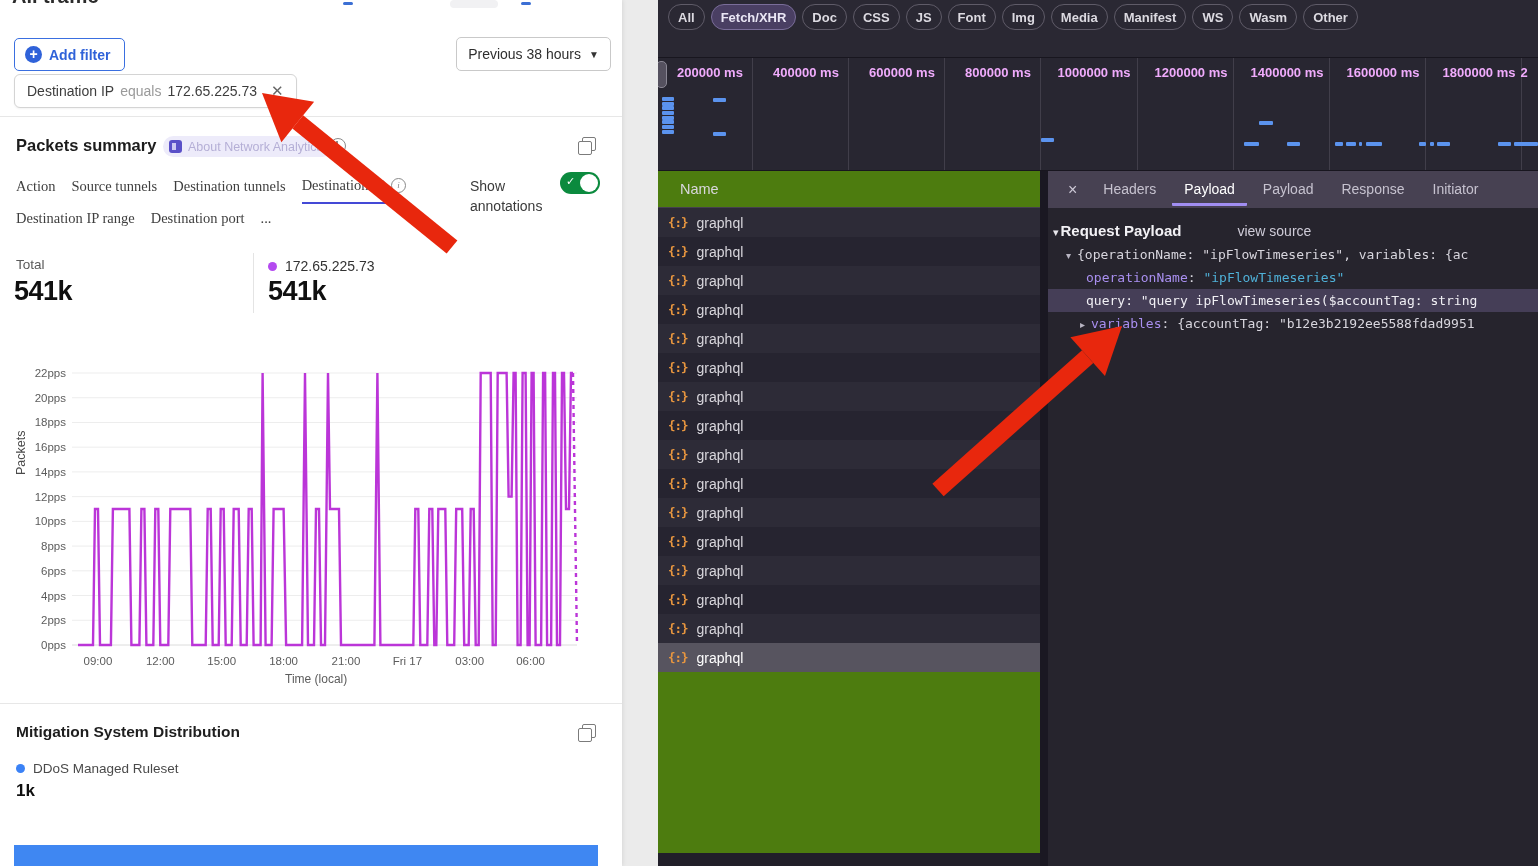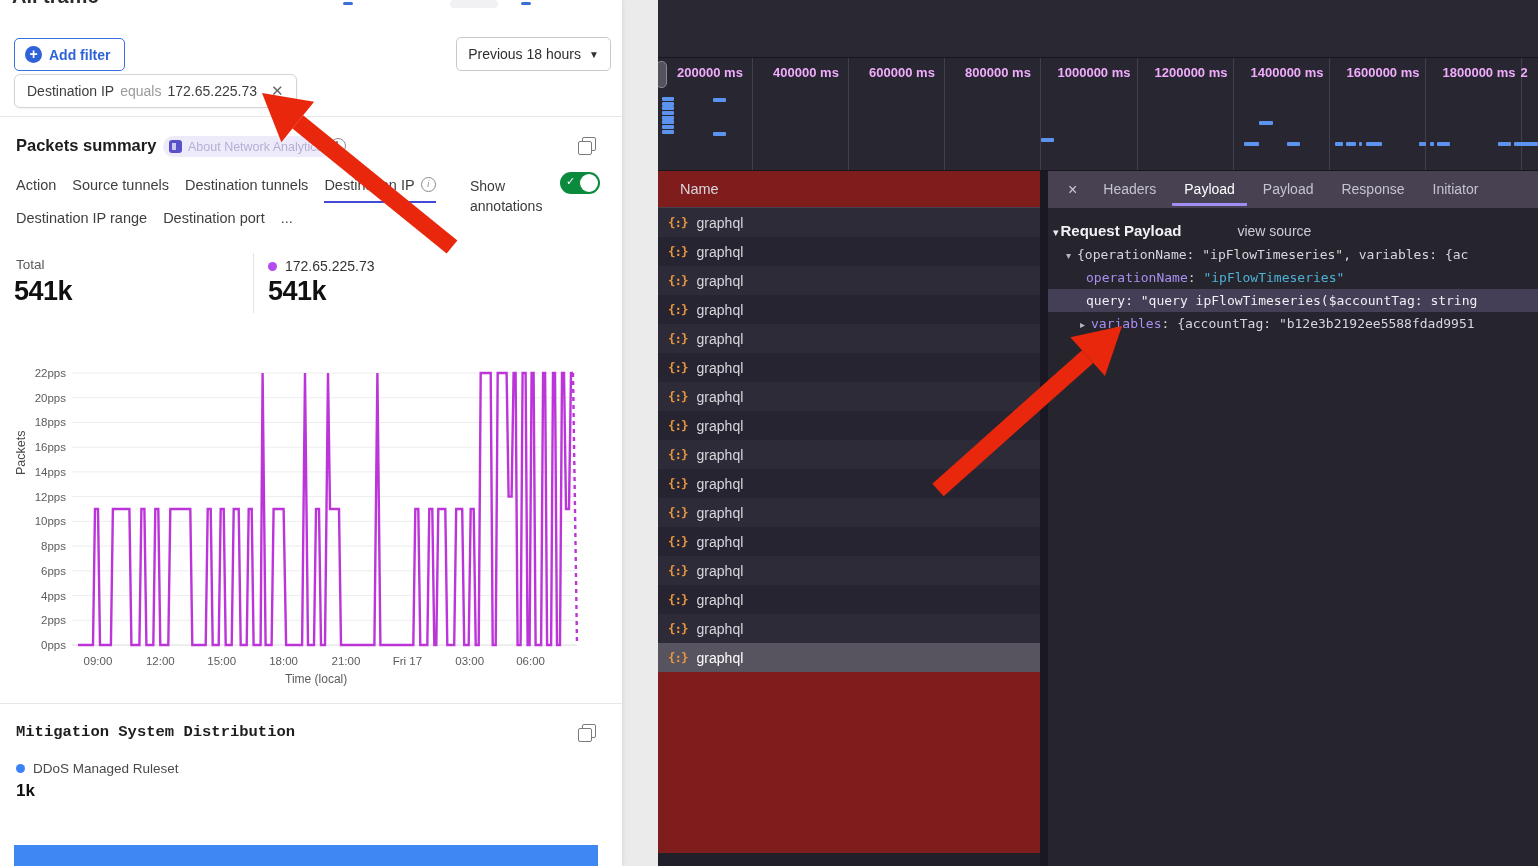--- a/index.html
+++ b/index.html
@@ -41,39 +41,39 @@
   #ps-badge .btxt{font-size:12.5px;color:#b5afd6;}
   .clock{left:330px;top:138px;width:14px;height:14px;border:1.5px solid #8b8b8b;border-radius:50%;}
   .clock::after{content:"";position:absolute;left:5px;top:2px;width:1.5px;height:5px;background:#8b8b8b;}
   .copy-ic{width:12px;height:12px;border:1.5px solid #7b7b7b;border-radius:2px;}
   .copy-ic::before{content:"";position:absolute;left:-5px;top:3px;width:12px;height:12px;border:1.5px solid #7b7b7b;
       border-radius:2px;background:#fff;}
   #copy1{left:582px;top:137px;}
   #copy2{left:582px;top:724px;}
 
   .tabs-row{left:16px;display:flex;gap:16px;font-size:14.5px;color:#3f3f3f;}
-  .ps-tab{cursor:pointer;padding-bottom:8px;position:relative;display:flex;gap:6px;}
+  .ps-tab{cursor:pointer;padding-bottom:8px;position:relative;display:flex;align-items:center;gap:6px;font-family:Liberation Serif, serif;}
   .ps-tab.active{border-bottom:2px solid #4449d6;}
   .info-circ{width:13px;height:13px;border:1.2px solid #8a8a8a;border-radius:50%;font-size:9px;color:#8a8a8a;
       text-align:center;line-height:13px;font-style:italic;}
   #show-ann{left:470px;top:176px;font-size:14px;color:#3a3a3a;line-height:20px;}
   #toggle{left:560px;top:172px;width:40px;height:22px;border-radius:11px;background:#0b8a3e;cursor:pointer;}
   #toggle .knob{position:absolute;right:2px;top:2px;width:18px;height:18px;border-radius:50%;background:#fff;}
   #toggle .chk{position:absolute;left:6px;top:3px;color:#fff;font-size:11px;}
 
   .tot-label{font-size:13.5px;color:#595959;}
   .tot-value{font-size:27px;font-weight:bold;color:#101010;letter-spacing:-.5px;}
   #vdiv{left:253px;top:253px;width:1px;height:60px;background:#e4e4e4;}
   .dot{width:9px;height:9px;border-radius:50%;display:inline-block;}
 
   #chart-wrap{left:0;top:360px;width:622px;height:332px;}
   #ylabel{left:14px;top:475px;font-size:12.5px;color:#4a4a4a;transform:rotate(-90deg);transform-origin:left top;}
   #xlabel{left:285px;top:672px;font-size:12px;color:#5c5c5c;}
 
-  #mit-title{left:16px;top:723px;font-size:15.5px;font-weight:bold;color:#1e1e1e;font-family:Liberation Mono, monospace;}
+  #mit-title{left:16px;top:723px;font-size:15.5px;font-weight:bold;color:#1e1e1e;}
   #mit-legend{left:16px;top:761px;display:flex;align-items:center;gap:8px;font-size:13.5px;color:#4a4a4a;}
   #mit-value{left:16px;top:781px;font-size:17px;font-weight:bold;color:#101010;}
   #mit-bar{left:14px;top:845px;width:584px;height:21px;}
 
   
   #devtools{left:658px;top:0;width:880px;height:866px;background:#2a2833;overflow:hidden;}
   #pills{left:10px;top:4px;display:flex;gap:6px;}
   .pill{height:24px;padding:0 9px;border:1px solid #5f5b68;border-radius:13px;color:#dcdae1;font-size:13px;
       font-weight:600;display:flex;align-items:center;cursor:pointer;background:#2a2833;white-space:nowrap;}
   .pill.sel{background:#4a3f63;border-color:#7a6d99;color:#eae6f5;}
@@ -82,21 +82,21 @@
   .cb{width:14px;height:14px;border:1.5px solid #7a7684;border-radius:3px;background:#222029;}
   #tl-sep1{left:0;top:57px;width:880px;height:1px;background:#18161f;}
   #timeline{left:0;top:58px;width:880px;height:112px;background:#282631;}
   #timeline .grid{position:absolute;top:0;width:1px;height:112px;background:#413e4a;}
   #timeline .tlab{position:absolute;top:7px;transform:translateX(-50%);color:#f0abfc;font-size:13px;font-weight:600;
       white-space:nowrap;}
   #timeline .wbar{position:absolute;height:4px;background:#5b93ee;border-radius:1px;}
   #tl-pill{left:-2px;top:61px;width:9px;height:25px;border:1.5px solid #8a8794;border-radius:5px;background:#55515f;}
   #tl-sep2{left:0;top:170px;width:880px;height:1px;background:#18161f;}
 
-  #namecol{left:0;top:171px;width:382px;height:695px;background:#7f1d1d;}
+  #namecol{left:0;top:171px;width:382px;height:695px;background:#4d7c0f;}
   #name-header{height:36px;border-bottom:1px solid #45414e;display:flex;align-items:center;padding-left:22px;
       color:#d9d7dd;font-size:14.5px;}
   .req-row{height:29px;display:flex;align-items:center;gap:9px;padding-left:10px;font-size:14px;color:#d9d7dd;
       cursor:pointer;}
   .req-row:nth-child(odd){background:#2d2b37;}
   .req-row:nth-child(even){background:#262430;}
   .req-row.sel{background:#57545f;color:#ffffff;}
   .req-ic{color:#e8963f;font-size:12.5px;font-weight:bold;letter-spacing:-1px;font-family:"DejaVu Sans Mono",monospace;}
   #name-bottom{left:0;top:853px;width:382px;height:13px;background:#211f29;}
 
@@ -133,21 +133,21 @@
   <div class="abs top-dash" style="left:343px;width:10px;"></div>
   <div class="abs top-pill"></div>
   <div class="abs top-dash" style="left:521px;width:10px;"></div>
 
   <div id="add-filter" class="abs">
     <span class="plus">+</span>
     <span class="lbl">Add filter</span>
   </div>
 
   <div id="time-range" class="abs">
-    <span>Previous 18 hours</span>
+    <span>Previous 38 hours</span>
     <span class="caret">▼</span>
   </div>
 
   <div id="filter-chip" class="abs">
     <span class="f">Destination IP</span>
     <span class="op">equals</span>
     <span class="v">172.65.225.73</span>
     <span class="x">✕</span>
   </div>
 
@@ -252,20 +252,34 @@
   <div id="copy2" class="abs copy-ic"></div>
   <div id="mit-legend" class="abs">
     <span class="dot" id="mit-dot" style="background: rgb(59, 130, 246);"></span>
     <span>DDoS Managed Ruleset</span>
   </div>
   <div id="mit-value" class="abs">1k</div>
   <div id="mit-bar" class="abs" style="background: rgb(63, 135, 242);"></div>
 </div>
 
 <div id="devtools" class="abs">
+  <div id="pills" class="abs">
+      <div class="pill">All</div>
+      <div class="pill sel">Fetch/XHR</div>
+      <div class="pill">Doc</div>
+      <div class="pill">CSS</div>
+      <div class="pill">JS</div>
+      <div class="pill">Font</div>
+      <div class="pill">Img</div>
+      <div class="pill">Media</div>
+      <div class="pill">Manifest</div>
+      <div class="pill">WS</div>
+      <div class="pill">Wasm</div>
+      <div class="pill">Other</div>
+    </div>
   <div id="tl-sep1" class="abs"></div>
 
   <div id="timeline" class="abs">
       <div class="grid" style="left: 94px;"></div>
       <div class="grid" style="left: 190px;"></div>
       <div class="grid" style="left: 286px;"></div>
       <div class="grid" style="left: 382px;"></div>
       <div class="grid" style="left: 479px;"></div>
       <div class="grid" style="left: 575px;"></div>
       <div class="grid" style="left: 671px;"></div>

